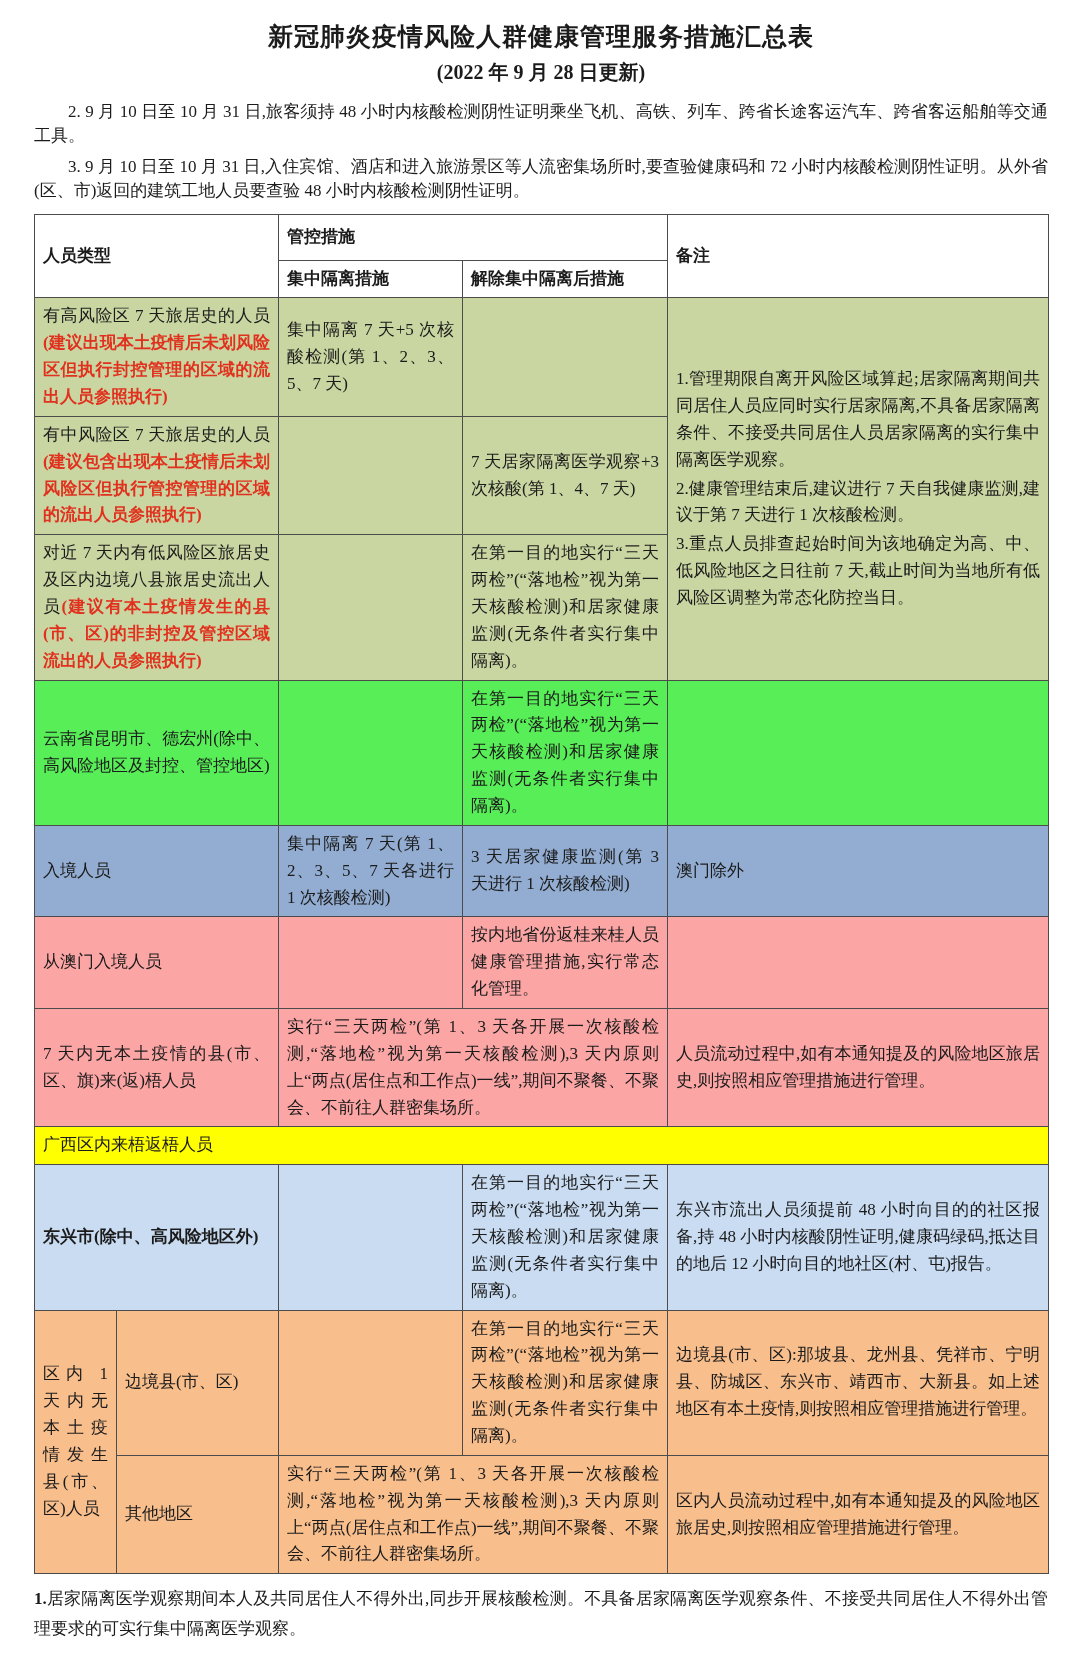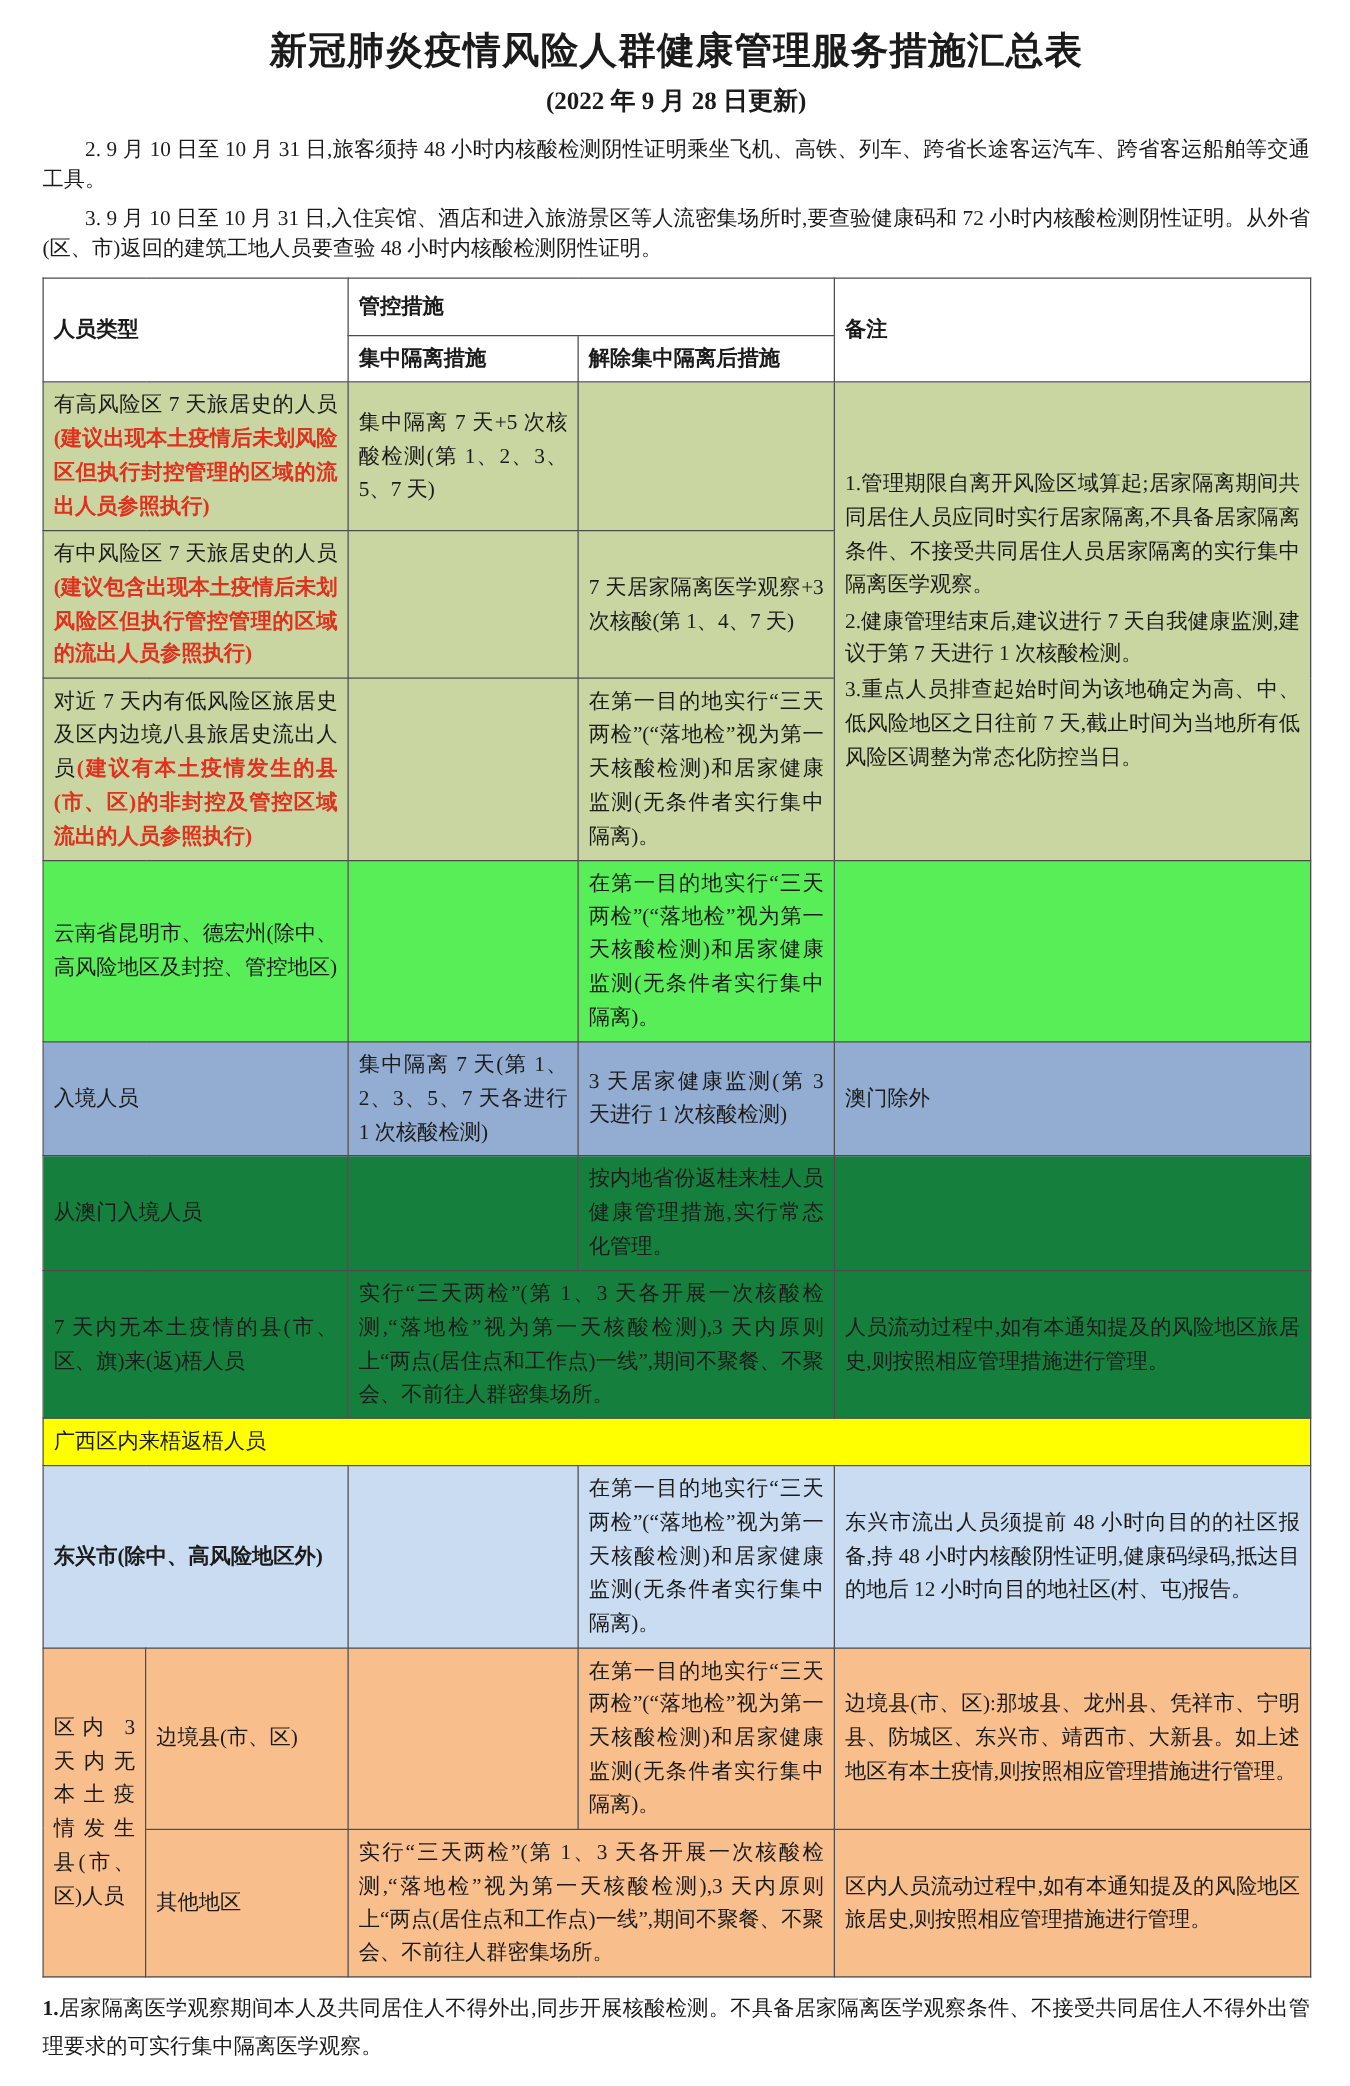--- a/index.html
+++ b/index.html
@@ -1,30 +1,30 @@
 <!DOCTYPE html>
 <html><head>
 <meta charset="utf-8">
 <style>
   html,body{margin:0;padding:0;background:#ffffff;}
   body{width:1080px;font-family:"Liberation Serif","DejaVu Serif",serif;color:#1b1b1b;}
   .page{padding:10px 32px 18px 34px;}
-  .doc-title{text-align:center;font-size:30px;font-weight:bold;margin:10px 0 6px 0;letter-spacing:1px;}
+  .doc-title{text-align:center;font-size:25px;font-weight:bold;margin:10px 0 6px 0;letter-spacing:1px;}
   .doc-subtitle{text-align:center;font-size:20px;font-weight:bold;margin:4px 0 14px 0;}
   .intro p{font-size:17px;line-height:1.42;margin:7px 0;text-indent:2em;text-align:justify;}
   table.summary{width:1014px;border-collapse:collapse;table-layout:fixed;margin-top:10px;}
   table.summary td{border:1px solid #4c4c4c;padding:5px 8px;font-size:17px;line-height:1.58;vertical-align:middle;text-align:justify;word-break:break-all;}
   td.hd{font-weight:bold;text-align:center;background:#ffffff;}
   td.ctr{text-align:center;}
   td.bold{font-weight:bold;}
   .red{color:#e1301d;font-weight:bold;}
   .bg-olive{background:#c9d6a1;}
   .bg-green{background:#57ee57;}
   .bg-blue{background:#92add1;}
-  .bg-peach{background:#15803d;}
+  .bg-peach{background:#fca5a5;}
   .bg-yellow{background:#ffff00;}
   .bg-lblue{background:#c9dcf2;}
   .bg-orange{background:#f8bf8d;}
   tr.h1{height:46px;} tr.h2{height:36px;}
   tr.r-a{height:112px;} tr.r-b{height:100px;} tr.r-c{height:132px;}
   tr.r-d{height:100px;} tr.r-e{height:76px;} tr.r-f{height:76px;}
   tr.r-g{height:110px;} tr.r-y{height:34px;} tr.r-h{height:105px;}
   tr.r-i{height:118px;} tr.r-j{height:102px;}
   td.banner{font-size:21px;font-weight:normal;text-align:center;border-top:2px solid #222;border-bottom:2px solid #222;}
   td.vlabel{padding:4px 3px;text-align:center;line-height:1.7;}
@@ -121,21 +121,21 @@
     </tr>
 
     <tr class="r-h">
       <td class="bg-lblue bold" colspan="2">东兴市(除中、高风险地区外)</td>
       <td class="bg-lblue"></td>
       <td class="bg-lblue">在第一目的地实行“三天两检”(“落地检”视为第一天核酸检测)和居家健康监测(无条件者实行集中隔离)。</td>
       <td class="bg-lblue">东兴市流出人员须提前 48 小时向目的的社区报备,持 48 小时内核酸阴性证明,健康码绿码,抵达目的地后 12 小时向目的地社区(村、屯)报告。</td>
     </tr>
 
     <tr class="r-i">
-      <td class="bg-orange vlabel" rowspan="2">区内 3 天内无本土疫情发生县(市、区)人员</td>
+      <td class="bg-orange vlabel" rowspan="2">区内 1 天内无本土疫情发生县(市、区)人员</td>
       <td class="bg-orange ctr">边境县(市、区)</td>
       <td class="bg-orange"></td>
       <td class="bg-orange">在第一目的地实行“三天两检”(“落地检”视为第一天核酸检测)和居家健康监测(无条件者实行集中隔离)。</td>
       <td class="bg-orange">边境县(市、区):那坡县、龙州县、凭祥市、宁明县、防城区、东兴市、靖西市、大新县。如上述地区有本土疫情,则按照相应管理措施进行管理。</td>
     </tr>
 
     <tr class="r-j">
       <td class="bg-orange ctr">其他地区</td>
       <td class="bg-orange" colspan="2">实行“三天两检”(第 1、3 天各开展一次核酸检测,“落地检”视为第一天核酸检测),3 天内原则上“两点(居住点和工作点)一线”,期间不聚餐、不聚会、不前往人群密集场所。</td>
       <td class="bg-orange">区内人员流动过程中,如有本通知提及的风险地区旅居史,则按照相应管理措施进行管理。</td>

